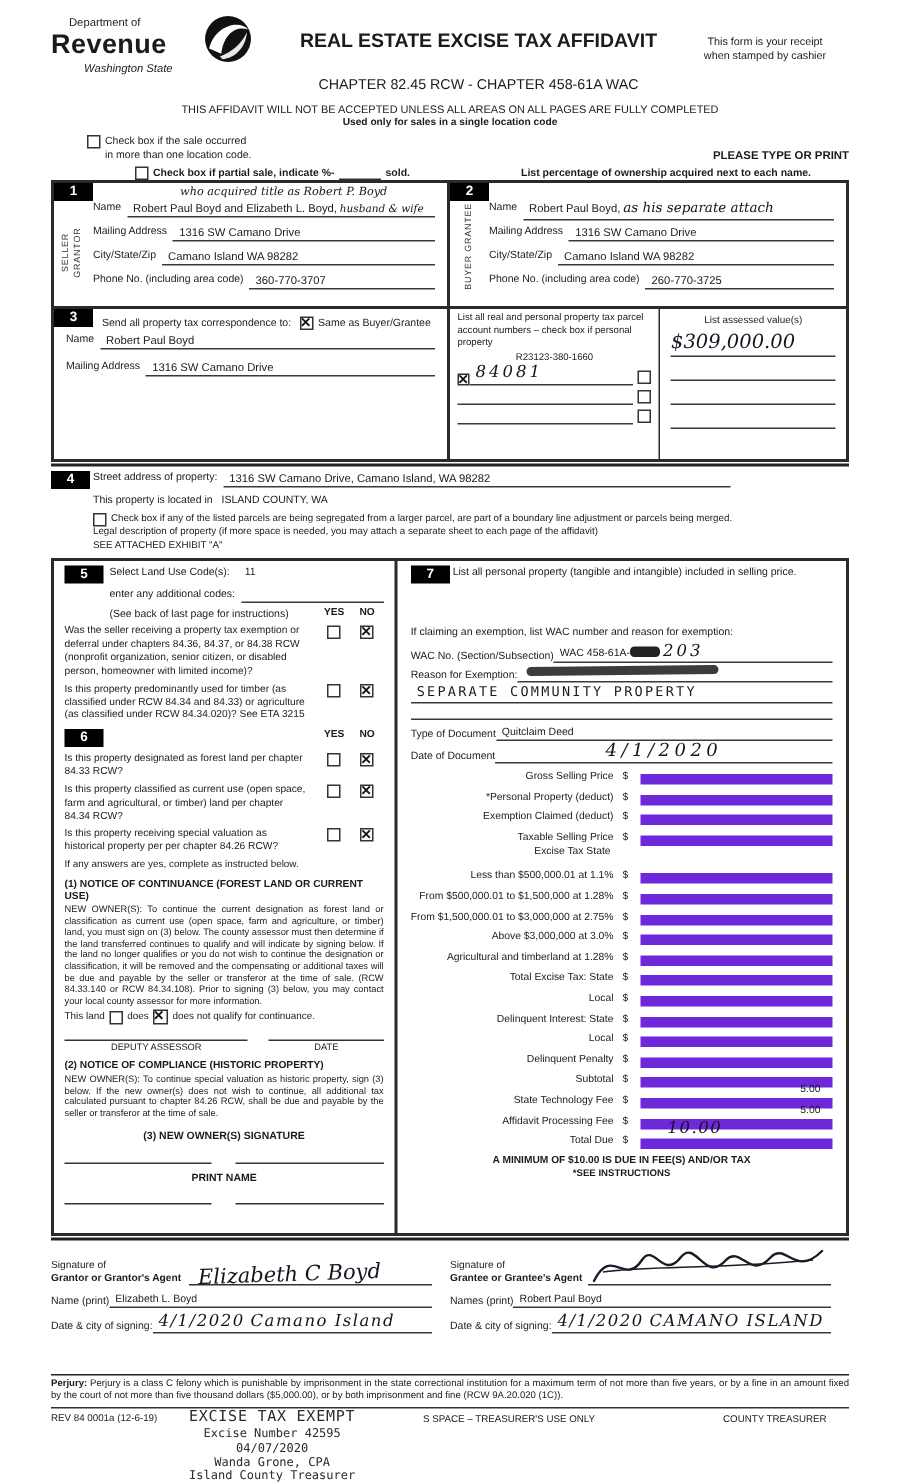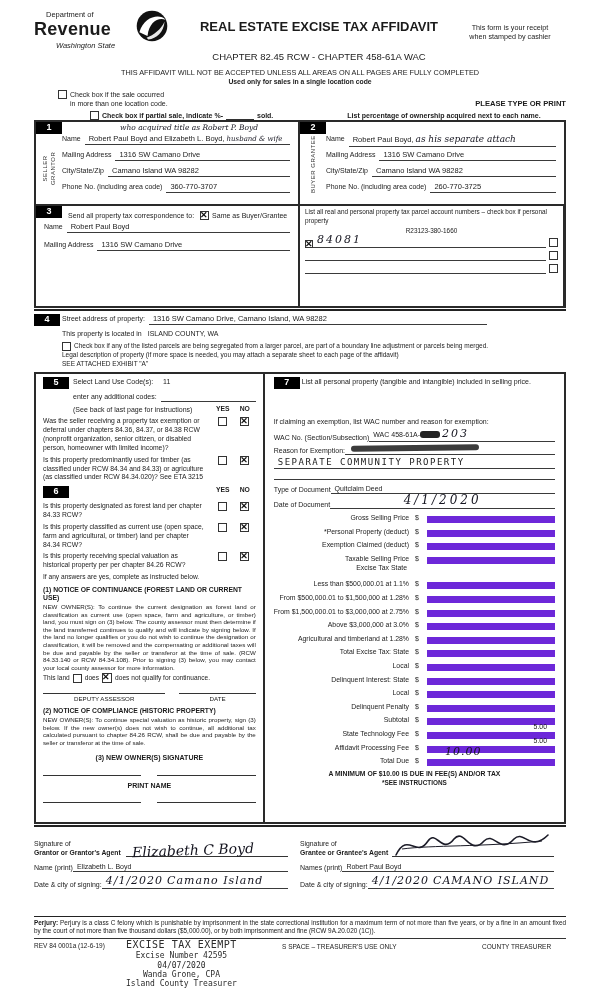--- a/index.html
+++ b/index.html
@@ -241,20 +241,27 @@
         </div>
         <div class="pline">
           <span class="uline"></span>
           <span class="cb pcb-r"></span>
         </div>
         <div class="pline">
           <span class="uline"></span>
           <span class="cb pcb-r"></span>
         </div>
       </div>
+      <div class="parcR">
+        <div style="text-align:center;margin-top:2px">List assessed value(s)</div>
+        <div class="assess-line" style="height:16px"><span class="hw" style="font-size:13px">$309,000.00</span></div>
+        <div class="assess-line"></div>
+        <div class="assess-line"></div>
+        <div class="assess-line"></div>
+      </div>
     </div>
   </div>
 
   <div class="sec4">
     <div class="badge" style="top:3px">4</div>
     <div class="inner">
       <div class="fl" style="height:12px">
         <span class="lbl">Street address of property:</span>
         <span class="uline" style="flex:0 0 330px"><span class="val">1316 SW Camano Drive, Camano Island, WA 98282</span></span>
       </div>

